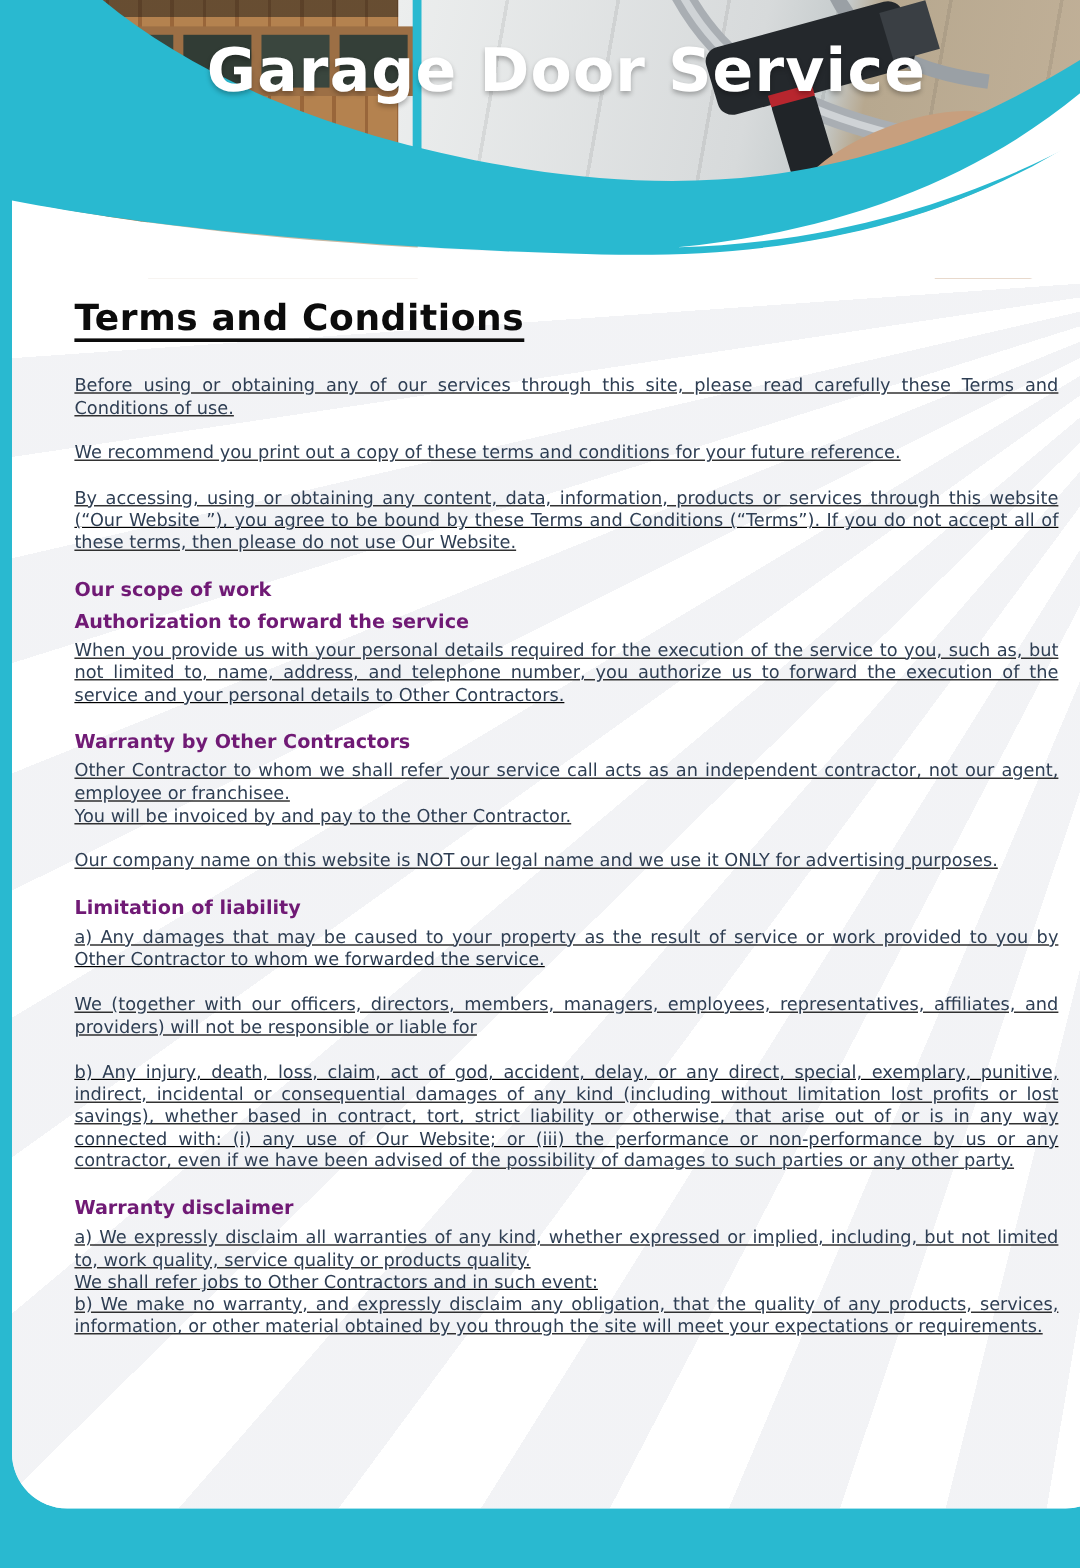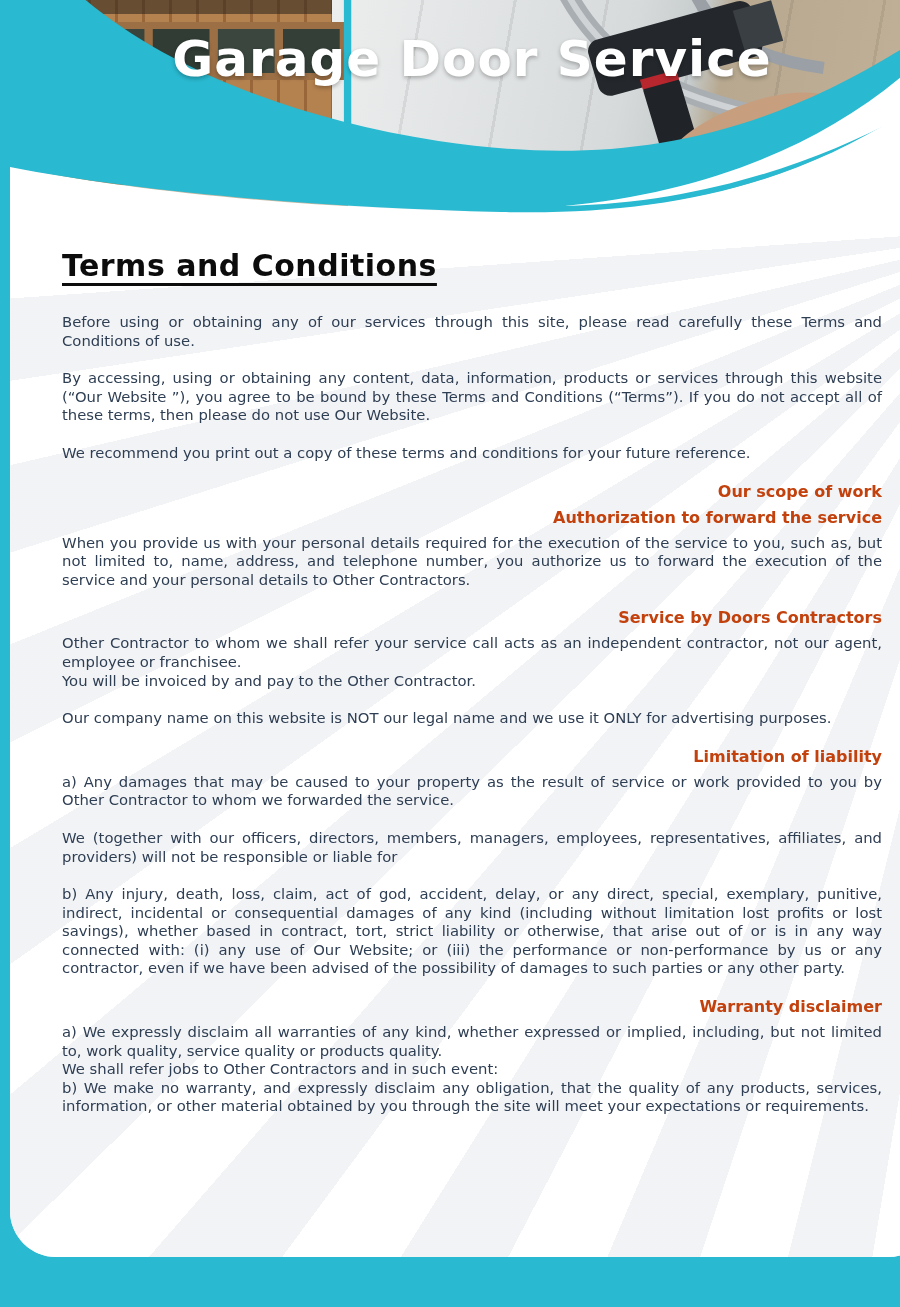--- a/index.html
+++ b/index.html
@@ -42,27 +42,27 @@
     text-align:center;color:#ffffff;font-size:50px;font-weight:700;
     letter-spacing:1px;text-shadow:0 2px 4px rgba(0,0,0,.28);
   }
   
   .content{position:relative;z-index:1;padding:0 52px;}
   .doc-title{
     text-align:left;margin:16px 0 30px;color:#0c0c0c;
     font-size:30px;font-weight:700;letter-spacing:.5px;
     text-decoration:underline;text-decoration-thickness:3px;text-underline-offset:7px;
   }
-  .block{margin:0 0 19px;}
+  .block{margin:0 0 19px;text-decoration:underline;}
   .line{
     font-size:14.8px;line-height:18.6px;color:#2e3e53;
     text-align:justify;text-justify:inter-word;
   }
   .sec-heading{
-    font-size:16px;font-weight:700;color:#c2410c;margin:5px 0 7px;text-align:right;
+    font-size:16px;font-weight:700;color:#701a75;margin:5px 0 7px;
   }
 </style>
 </head>
 <body>
 
 <div class="page">
   <div class="panel">
 
     <header class="hero">
       <div class="photo photo-left"></div>
@@ -107,33 +107,33 @@
       <h1>Garage Door Service</h1>
     </header>
 
     <main class="content">
       <h2 class="doc-title">Terms and Conditions</h2>
       <div id="intro">
           <div class="block">
             <div class="line">Before using or obtaining any of our services through this site, please read carefully these Terms and Conditions of use.</div>
           </div>
           <div class="block">
-            <div class="line">By accessing, using or obtaining any content, data, information, products or services through this website (“Our Website ”), you agree to be bound by these Terms and Conditions (“Terms”). If you do not accept all of these terms, then please do not use Our Website.</div>
+            <div class="line">We recommend you print out a copy of these terms and conditions for your future reference.</div>
           </div>
           <div class="block">
-            <div class="line">We recommend you print out a copy of these terms and conditions for your future reference.</div>
+            <div class="line">By accessing, using or obtaining any content, data, information, products or services through this website (“Our Website ”), you agree to be bound by these Terms and Conditions (“Terms”). If you do not accept all of these terms, then please do not use Our Website.</div>
           </div>
         </div>
       <div id="sections">
           <h3 class="sec-heading">Our scope of work</h3>
           <h3 class="sec-heading">Authorization to forward the service</h3>
           <div class="block">
             <div class="line">When you provide us with your personal details required for the execution of the service to you, such as, but not limited to, name, address, and telephone number, you authorize us to forward the execution of the service and your personal details to Other Contractors.</div>
           </div>
-          <h3 class="sec-heading">Service by Doors Contractors</h3>
+          <h3 class="sec-heading">Warranty by Other Contractors</h3>
           <div class="block">
             <div class="line">Other Contractor to whom we shall refer your service call acts as an independent contractor, not our agent, employee or franchisee.</div>
             <div class="line">You will be invoiced by and pay to the Other Contractor.</div>
           </div>
           <div class="block">
             <div class="line">Our company name on this website is NOT our legal name and we use it ONLY for advertising purposes.</div>
           </div>
           <h3 class="sec-heading">Limitation of liability</h3>
           <div class="block">
             <div class="line">a) Any damages that may be caused to your property as the result of service or work provided to you by Other Contractor to whom we forwarded the service.</div>

